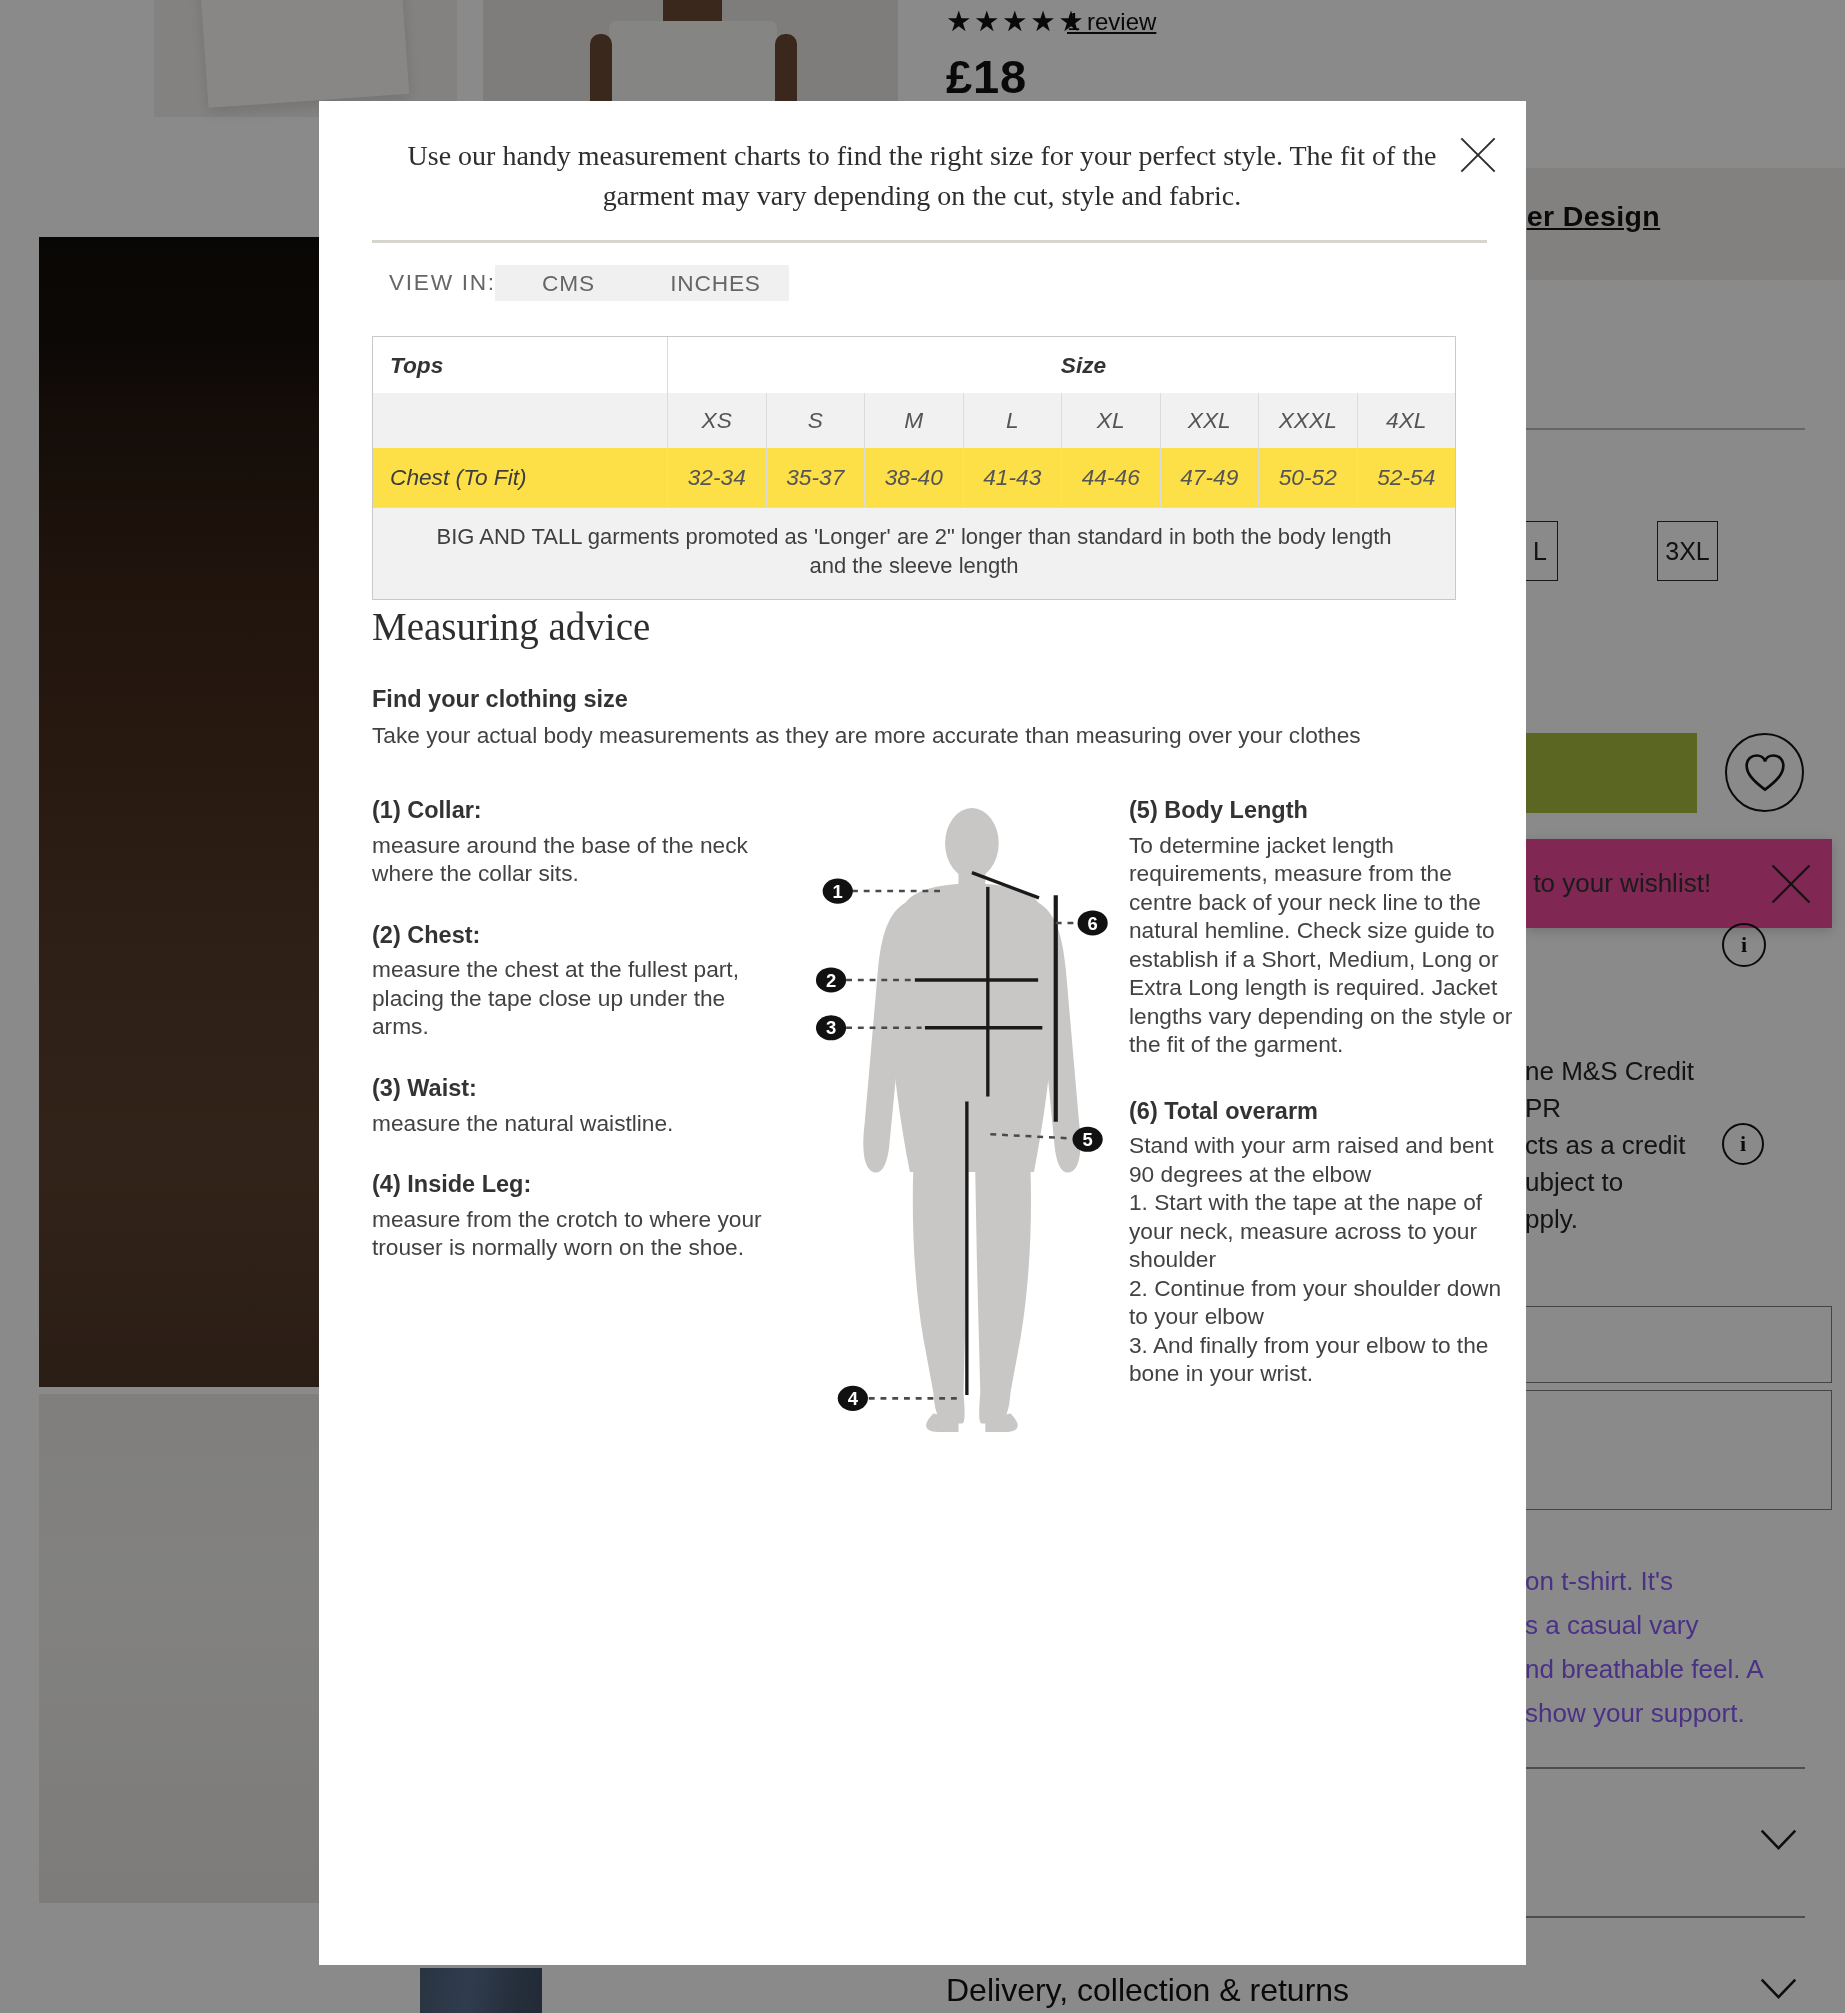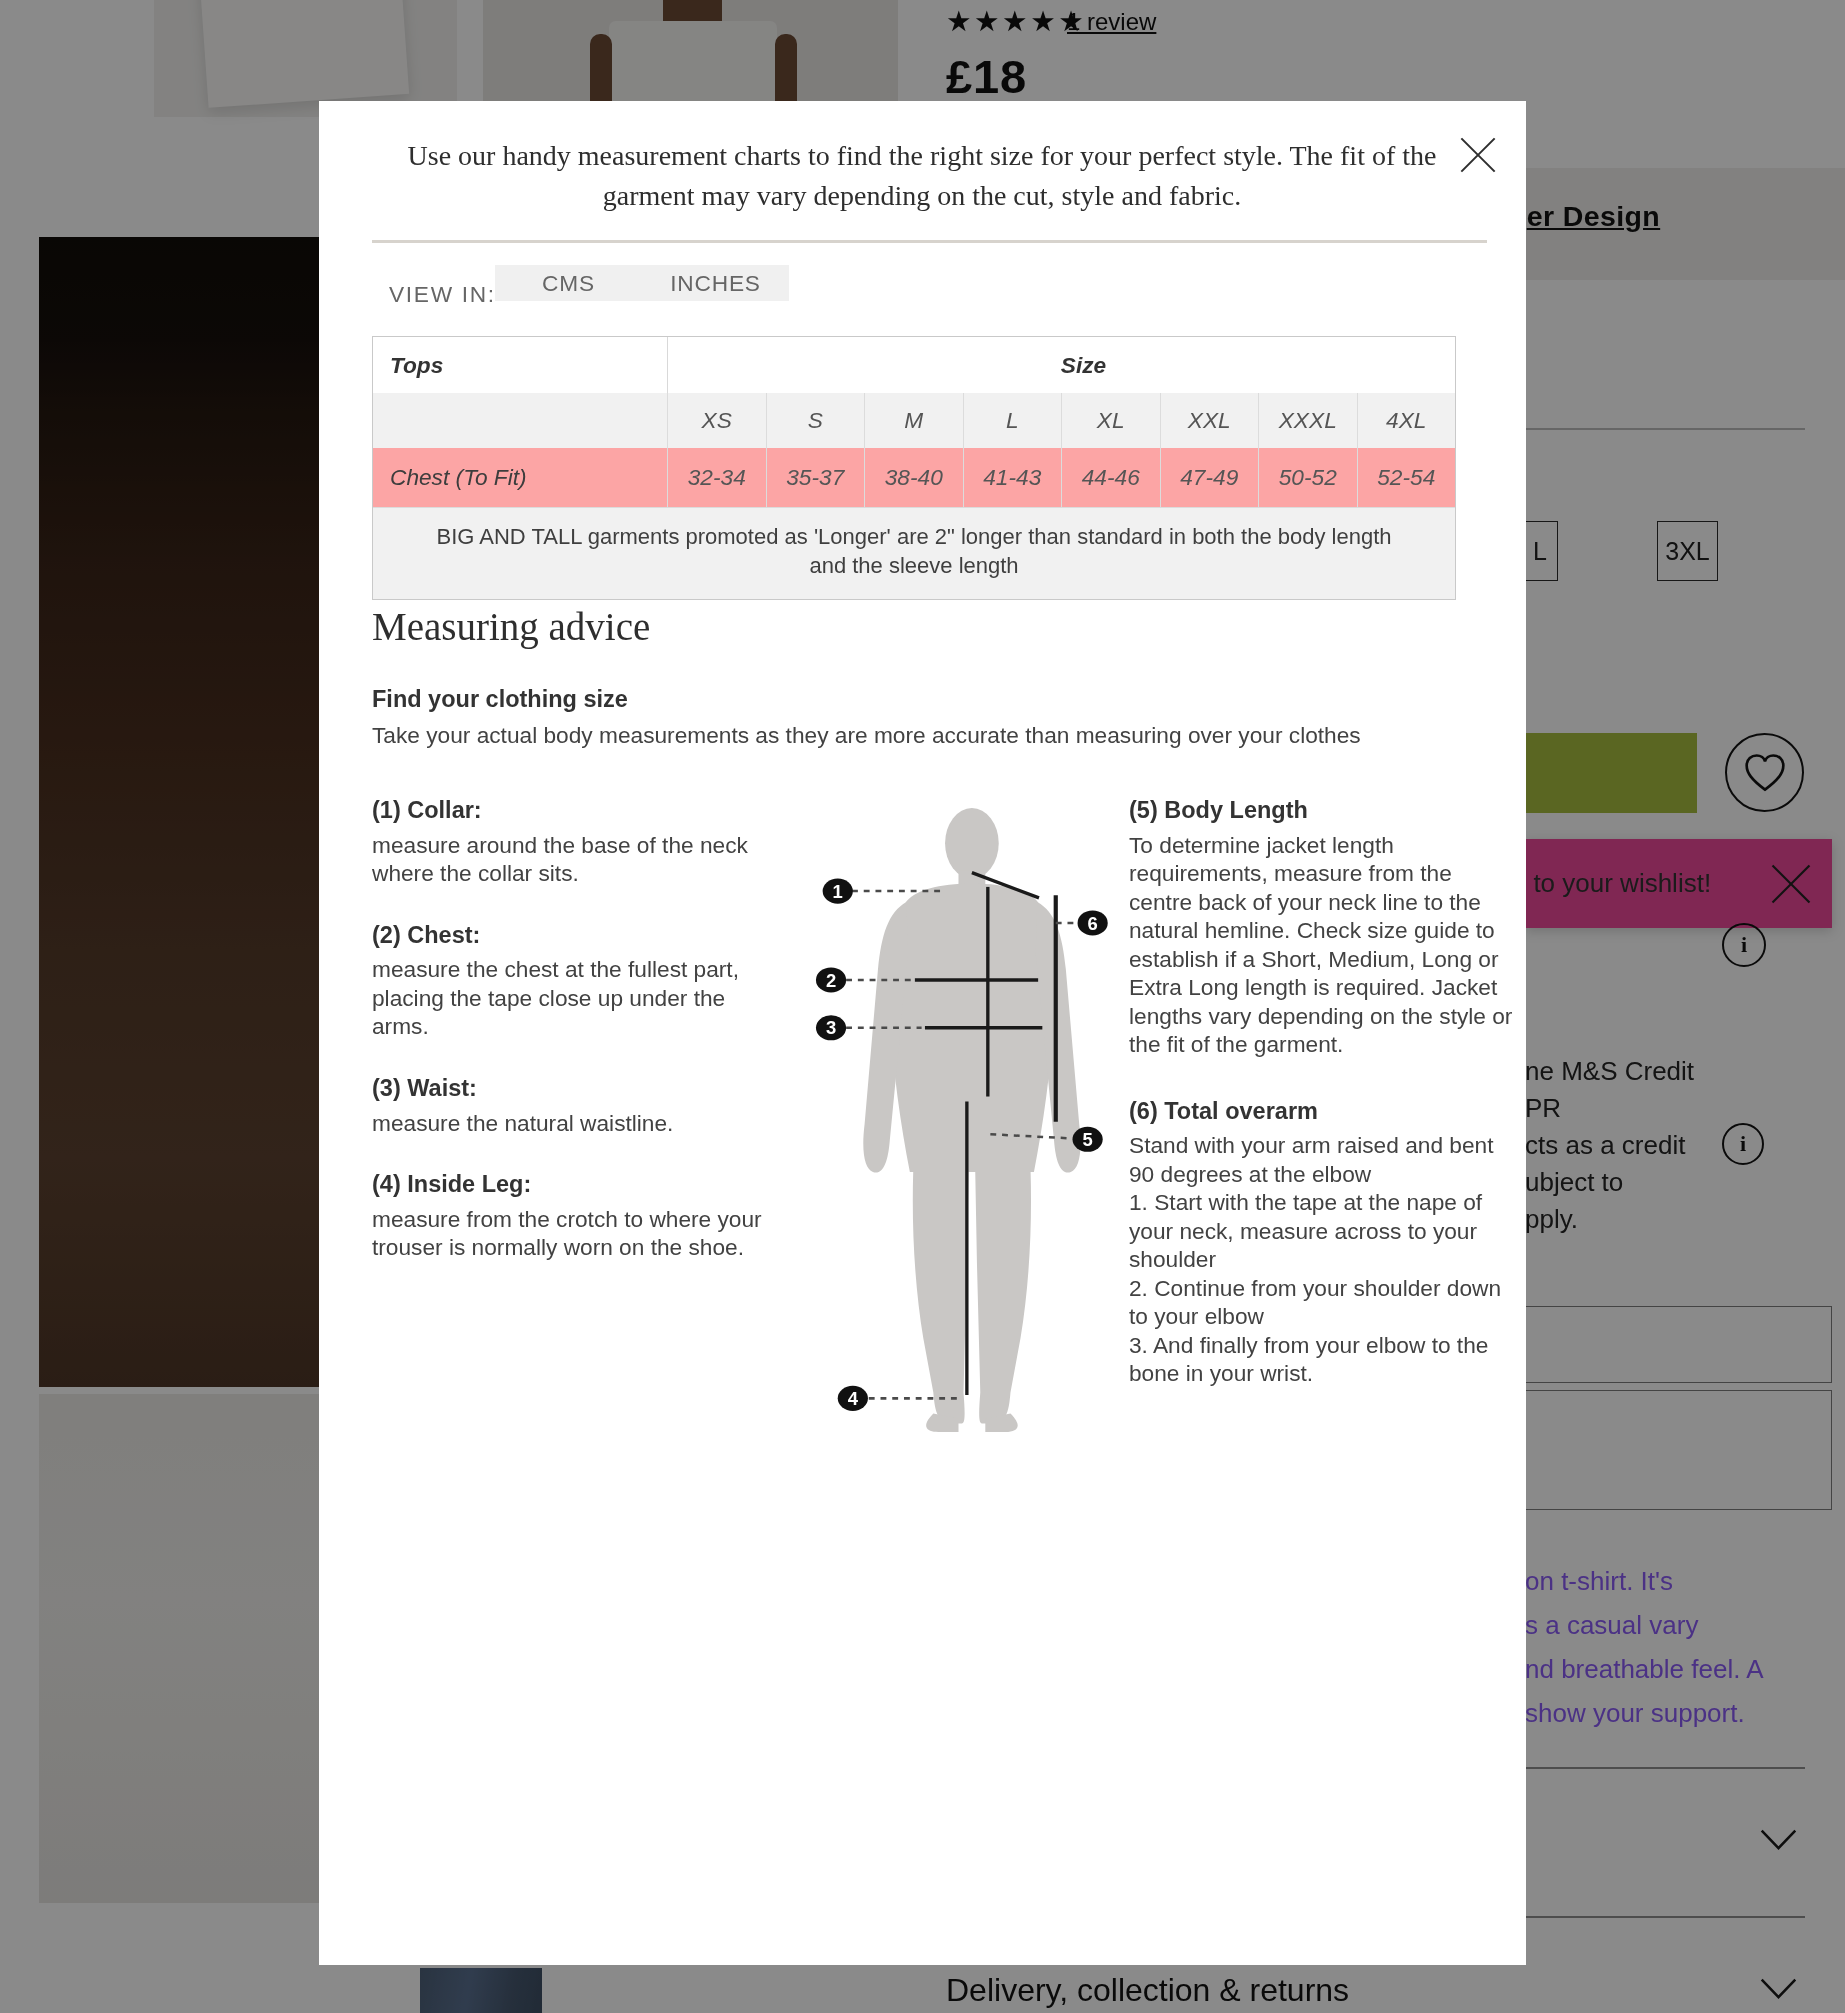--- a/index.html
+++ b/index.html
@@ -38,33 +38,33 @@
   
   .dim{position:absolute;inset:0;background:rgba(0,0,0,0.46);z-index:5;}
 
   
   .modal{position:absolute;left:319px;top:101px;width:1207px;height:1864px;background:#fff;z-index:10;box-sizing:border-box;}
   .modal-intro{position:absolute;left:41px;top:35px;width:1124px;text-align:center;
     font-family:"Liberation Serif",serif;font-size:28px;line-height:40px;color:#2e2e2e;}
   .modal-close{position:absolute;right:28.5px;top:34px;width:40px;height:40px;cursor:pointer;}
   .modal-divider{position:absolute;left:53px;top:139px;width:1115px;height:2.5px;background:#d7d3cd;}
 
-  .viewin-label{position:absolute;left:70px;top:180px;font-size:22.7px;color:#666;letter-spacing:1.7px;}
+  .viewin-label{position:absolute;left:70px;top:168px;font-size:22.7px;color:#666;letter-spacing:1.7px;}
   .unit-toggle{position:absolute;left:176px;top:164px;width:294px;height:36px;background:#f0f0f0;display:flex;}
   .unit-opt{flex:1;display:flex;align-items:center;justify-content:center;font-size:22.7px;color:#666;letter-spacing:0.8px;cursor:pointer;}
 
   .size-table{position:absolute;left:53px;top:235px;width:1084px;border:0.8px solid #c9c9c9;box-sizing:border-box;font-size:22.7px;color:#3d3d3d;}
   .st-row{display:grid;grid-template-columns:294px repeat(8,1fr);font-style:italic;}
   .st-head{height:56px;}
   .st-head .st-c1{display:flex;align-items:center;padding-left:17px;font-weight:600;color:#333;}
   .st-size-h{grid-column:2/10;display:flex;align-items:center;justify-content:center;font-weight:600;color:#333;border-left:0.8px solid #d9d9d9;padding-left:44px;}
   .st-sizes{height:55px;background:#f1f1f1;}
   .st-cell{display:flex;align-items:center;justify-content:center;border-left:0.8px solid #dcdcdc;color:#555;}
   .st-sizes .st-c1{border-left:none;}
-  .st-vals{height:59px;background:#fca5a5;}
+  .st-vals{height:59px;background:#fde047;}
   .st-vals .st-c1{display:flex;align-items:center;padding-left:17px;border-left:none;color:#3d3d3d;}
   .st-note{background:#f1f1f1;border-top:0.8px solid #dcdcdc;text-align:center;padding:15px 50px 18.5px 50px;font-size:22px;line-height:28.5px;color:#3f3f3f;}
 
   .measuring-title{position:absolute;left:53px;top:503px;font-family:"Liberation Serif",serif;font-size:39px;color:#2e2e2e;}
   .find-size{position:absolute;left:53px;top:585px;font-size:23.5px;font-weight:700;color:#333;}
   .measure-intro{position:absolute;left:53px;top:621px;font-size:22.7px;color:#424242;}
 
   .adv-col{position:absolute;top:696px;}
   .adv-left{left:53px;width:411px;}
   .adv-right{left:810px;width:386px;}

